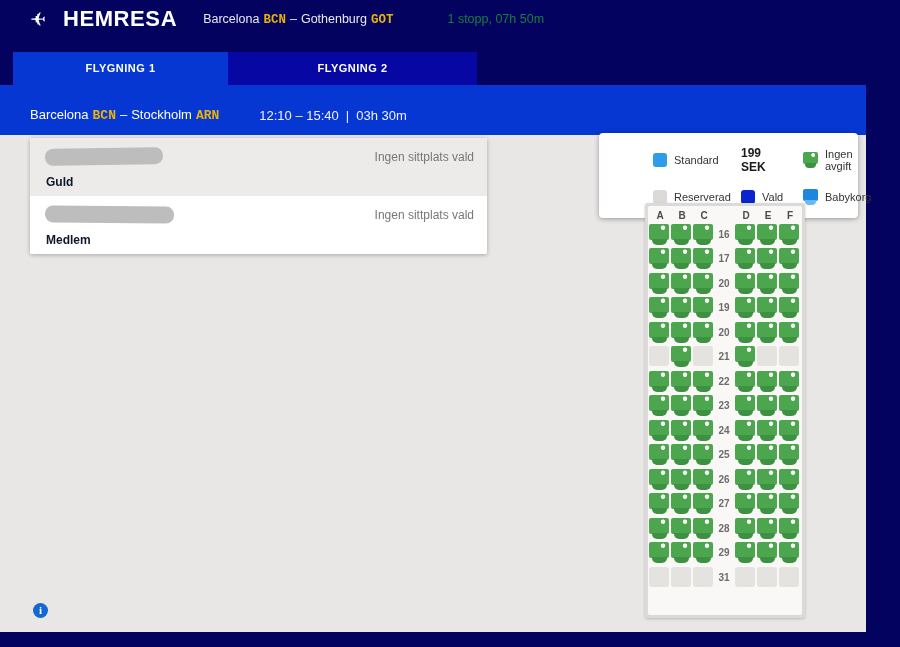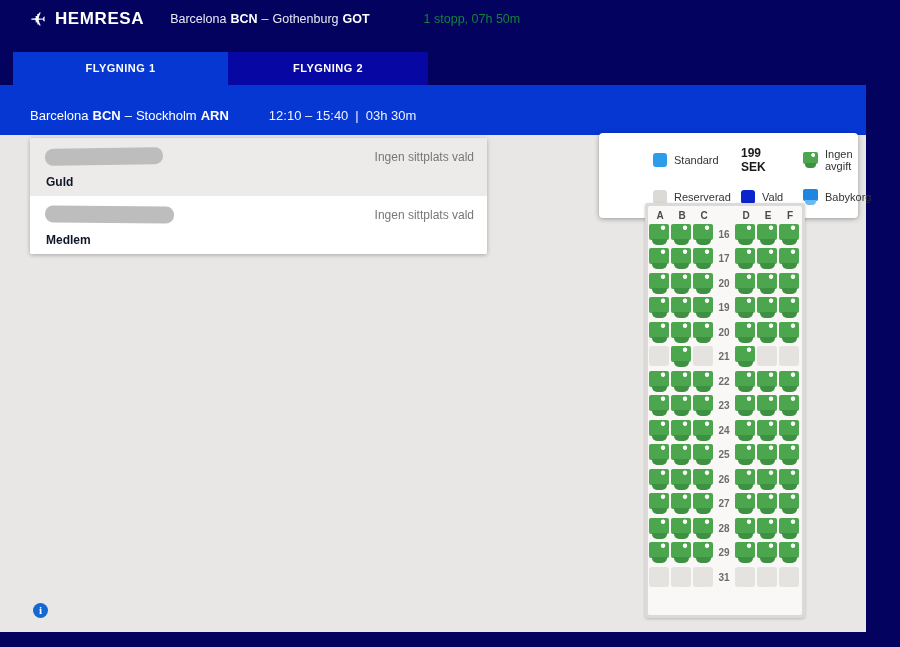--- a/index.html
+++ b/index.html
@@ -5,32 +5,32 @@
   html,body{margin:0;padding:0;}
   body{
     width:900px;height:647px;position:relative;overflow:hidden;
     background:#03025F;
     font-family:"Liberation Sans", sans-serif;
     -webkit-font-smoothing:antialiased;
   }
   
   .header{position:absolute;top:0;left:0;width:900px;height:38px;display:flex;align-items:center;color:#fff;}
   .plane{margin-left:30px;font-size:19px;display:inline-block;transform:scaleX(-1);line-height:1;}
-  .app-title{margin-left:9px;font-size:17px;font-weight:bold;letter-spacing:.6px;}
+  .app-title{margin-left:17px;font-size:22px;font-weight:bold;letter-spacing:.6px;}
   .hdr-route{margin-left:26px;font-size:12.5px;color:#e8e9f5;}
-  .hdr-route b, .fb-route b{font-weight:bold;color:#ffffff;}
+  .hdr-route b, .fb-route b{font-weight:bold;color:#eab308;font-family:Liberation Mono, monospace;}
   .hdr-route span.city, .fb-route span.city{margin-right:4px;}
   .hdr-route b{margin-right:4px;}
   .hdr-route .dash, .fb-route .dash{margin:0 4px 0 0;}
   .hdr-stops{margin-left:50px;font-size:12.5px;color:#15803d;}
   
   .tabs{position:absolute;top:52px;left:13px;display:flex;}
   .tab{height:33px;line-height:33px;text-align:center;font-size:11px;font-weight:bold;color:#fff;letter-spacing:.5px;cursor:pointer;}
   .tab.t1{width:215px;background:#0737D2;}
-  .tab.t2{width:200px;background:#0707A3;}
+  .tab.t2{width:249px;background:#0707A3;}
   
   .flightbar{position:absolute;top:85px;left:0;width:866px;height:60px;background:#0737D2;color:#fff;display:flex;align-items:center;font-size:13px;}
   .fb-route{margin-left:30px;}
   .fb-route b{margin-right:4px;}
   .fb-times{margin-left:36px;color:#f0f2fc;}
   .fb-times .pipe{margin:0 7px;}
   
   .content{position:absolute;top:135px;left:0;width:866px;height:497px;background:#E9E7E5;}
   
   .pax-card{position:absolute;left:30px;top:3px;width:457px;background:#fff;border-radius:2px;box-shadow:0 1px 4px rgba(0,0,0,.28);overflow:hidden;}

